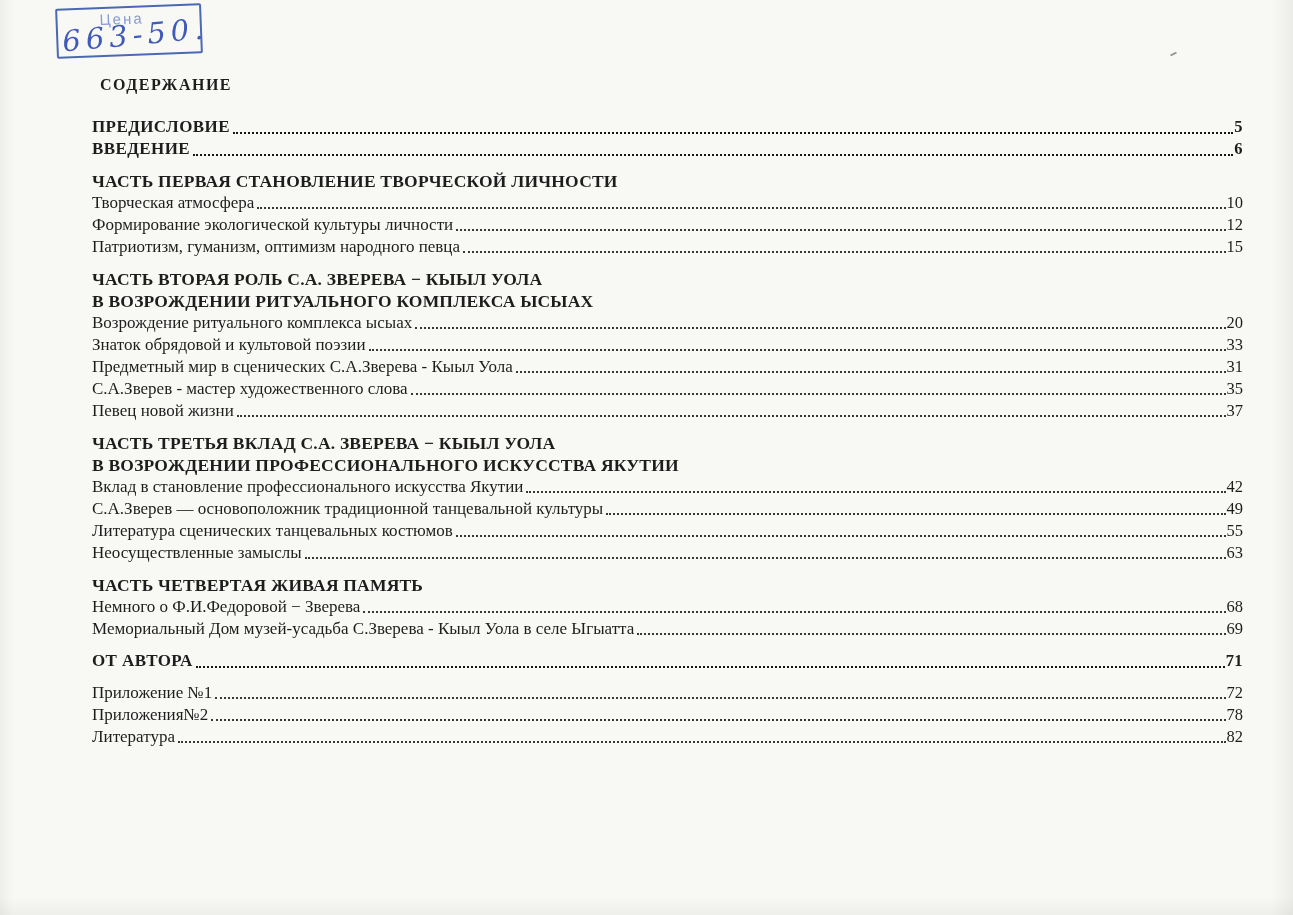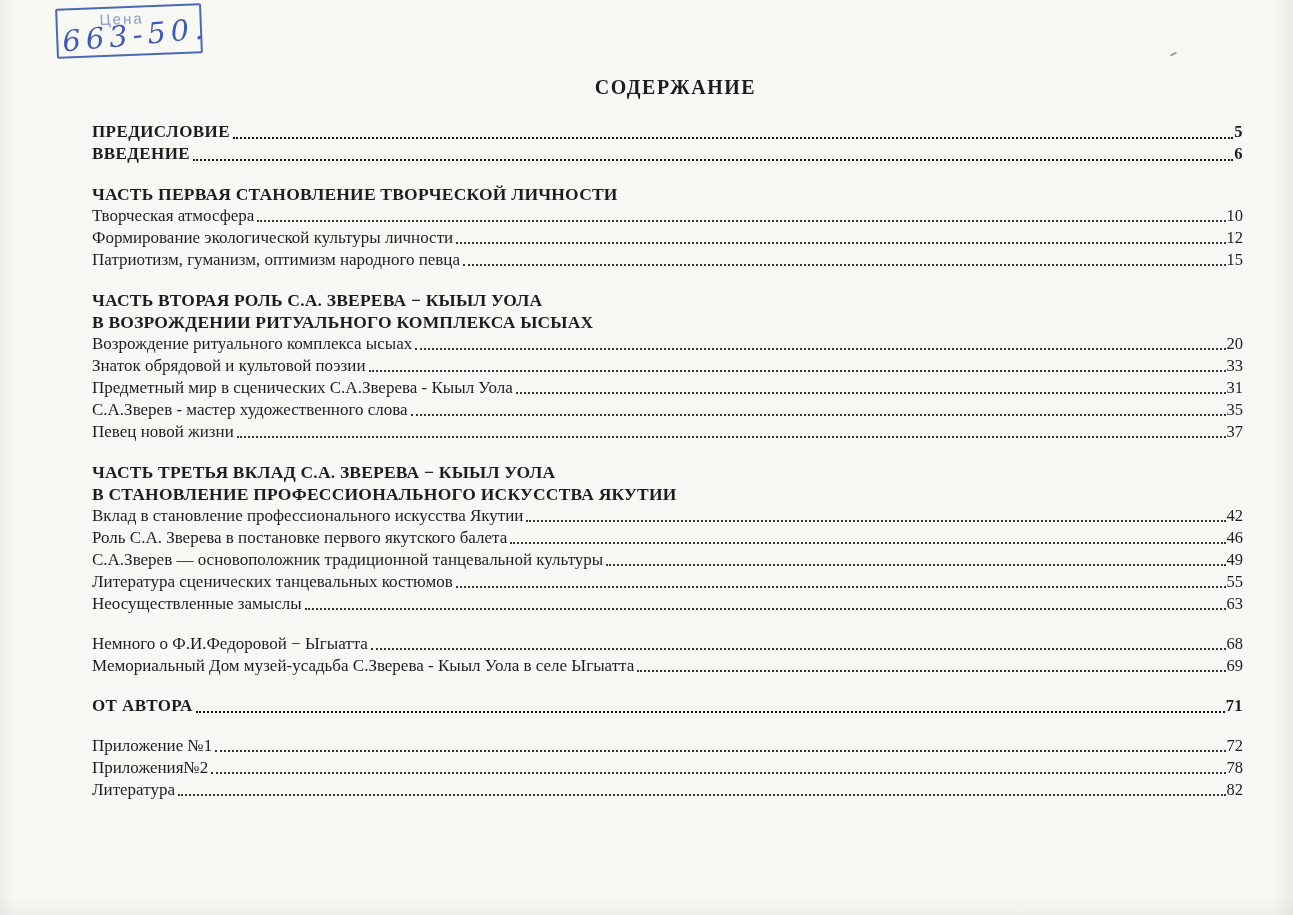--- a/index.html
+++ b/index.html
@@ -69,29 +69,29 @@
   }
 
   
   .content {
     position: absolute;
     left: 92px;
     right: 50px;
     top: 76px;
   }
   .doc-title {
-    text-align: center;
-    font-size: 20px;
+    text-align: left;
+    font-size: 16px;
     font-weight: 700;
     letter-spacing: 1.5px;
     margin: 0 0 22px 0;
     transform: translateX(8px);
   }
   .toc-group {
-    margin-top: 18px;
+    margin-top: 10px;
   }
   .toc-group.first {
     margin-top: 12px;
   }
   .part-heading {
     margin: 0;
     font-size: 17.5px;
     font-weight: 700;
     line-height: 22px;
     letter-spacing: 0.2px;
@@ -198,51 +198,49 @@
         </div>
         <div class="row">
           <span class="label">Певец новой жизни</span>
           <span class="leader"></span>
           <span class="page">37</span>
         </div>
       </section>
       <section class="toc-group">
         <h2 class="part-heading">
           <div class="part-heading-line">ЧАСТЬ ТРЕТЬЯ ВКЛАД С.А. ЗВЕРЕВА − КЫЫЛ УОЛА</div>
-          <div class="part-heading-line">В СТАНОВЛЕНИЕ ПРОФЕССИОНАЛЬНОГО ИСКУССТВА ЯКУТИИ</div>
+          <div class="part-heading-line">В ВОЗРОЖДЕНИИ ПРОФЕССИОНАЛЬНОГО ИСКУССТВА ЯКУТИИ</div>
         </h2>
         <div class="row">
           <span class="label">Вклад в становление профессионального искусства Якутии</span>
           <span class="leader"></span>
           <span class="page">42</span>
         </div>
         <div class="row">
-          <span class="label">Роль С.А. Зверева в постановке первого якутского балета</span>
-          <span class="leader"></span>
-          <span class="page">46</span>
-        </div>
-        <div class="row">
           <span class="label">С.А.Зверев — основоположник традиционной танцевальной культуры</span>
           <span class="leader"></span>
           <span class="page">49</span>
         </div>
         <div class="row">
           <span class="label">Литература сценических танцевальных костюмов</span>
           <span class="leader"></span>
           <span class="page">55</span>
         </div>
         <div class="row">
           <span class="label">Неосуществленные замыслы</span>
           <span class="leader"></span>
           <span class="page">63</span>
         </div>
       </section>
       <section class="toc-group">
-        <div class="row">
-          <span class="label">Немного о Ф.И.Федоровой − Ыгыатта</span>
+        <h2 class="part-heading">
+          <div class="part-heading-line">ЧАСТЬ ЧЕТВЕРТАЯ ЖИВАЯ ПАМЯТЬ</div>
+        </h2>
+        <div class="row">
+          <span class="label">Немного о Ф.И.Федоровой − Зверева</span>
           <span class="leader"></span>
           <span class="page">68</span>
         </div>
         <div class="row">
           <span class="label">Мемориальный Дом музей-усадьба С.Зверева - Кыыл Уола в селе Ыгыатта</span>
           <span class="leader"></span>
           <span class="page">69</span>
         </div>
       </section>
       <section class="toc-group">

